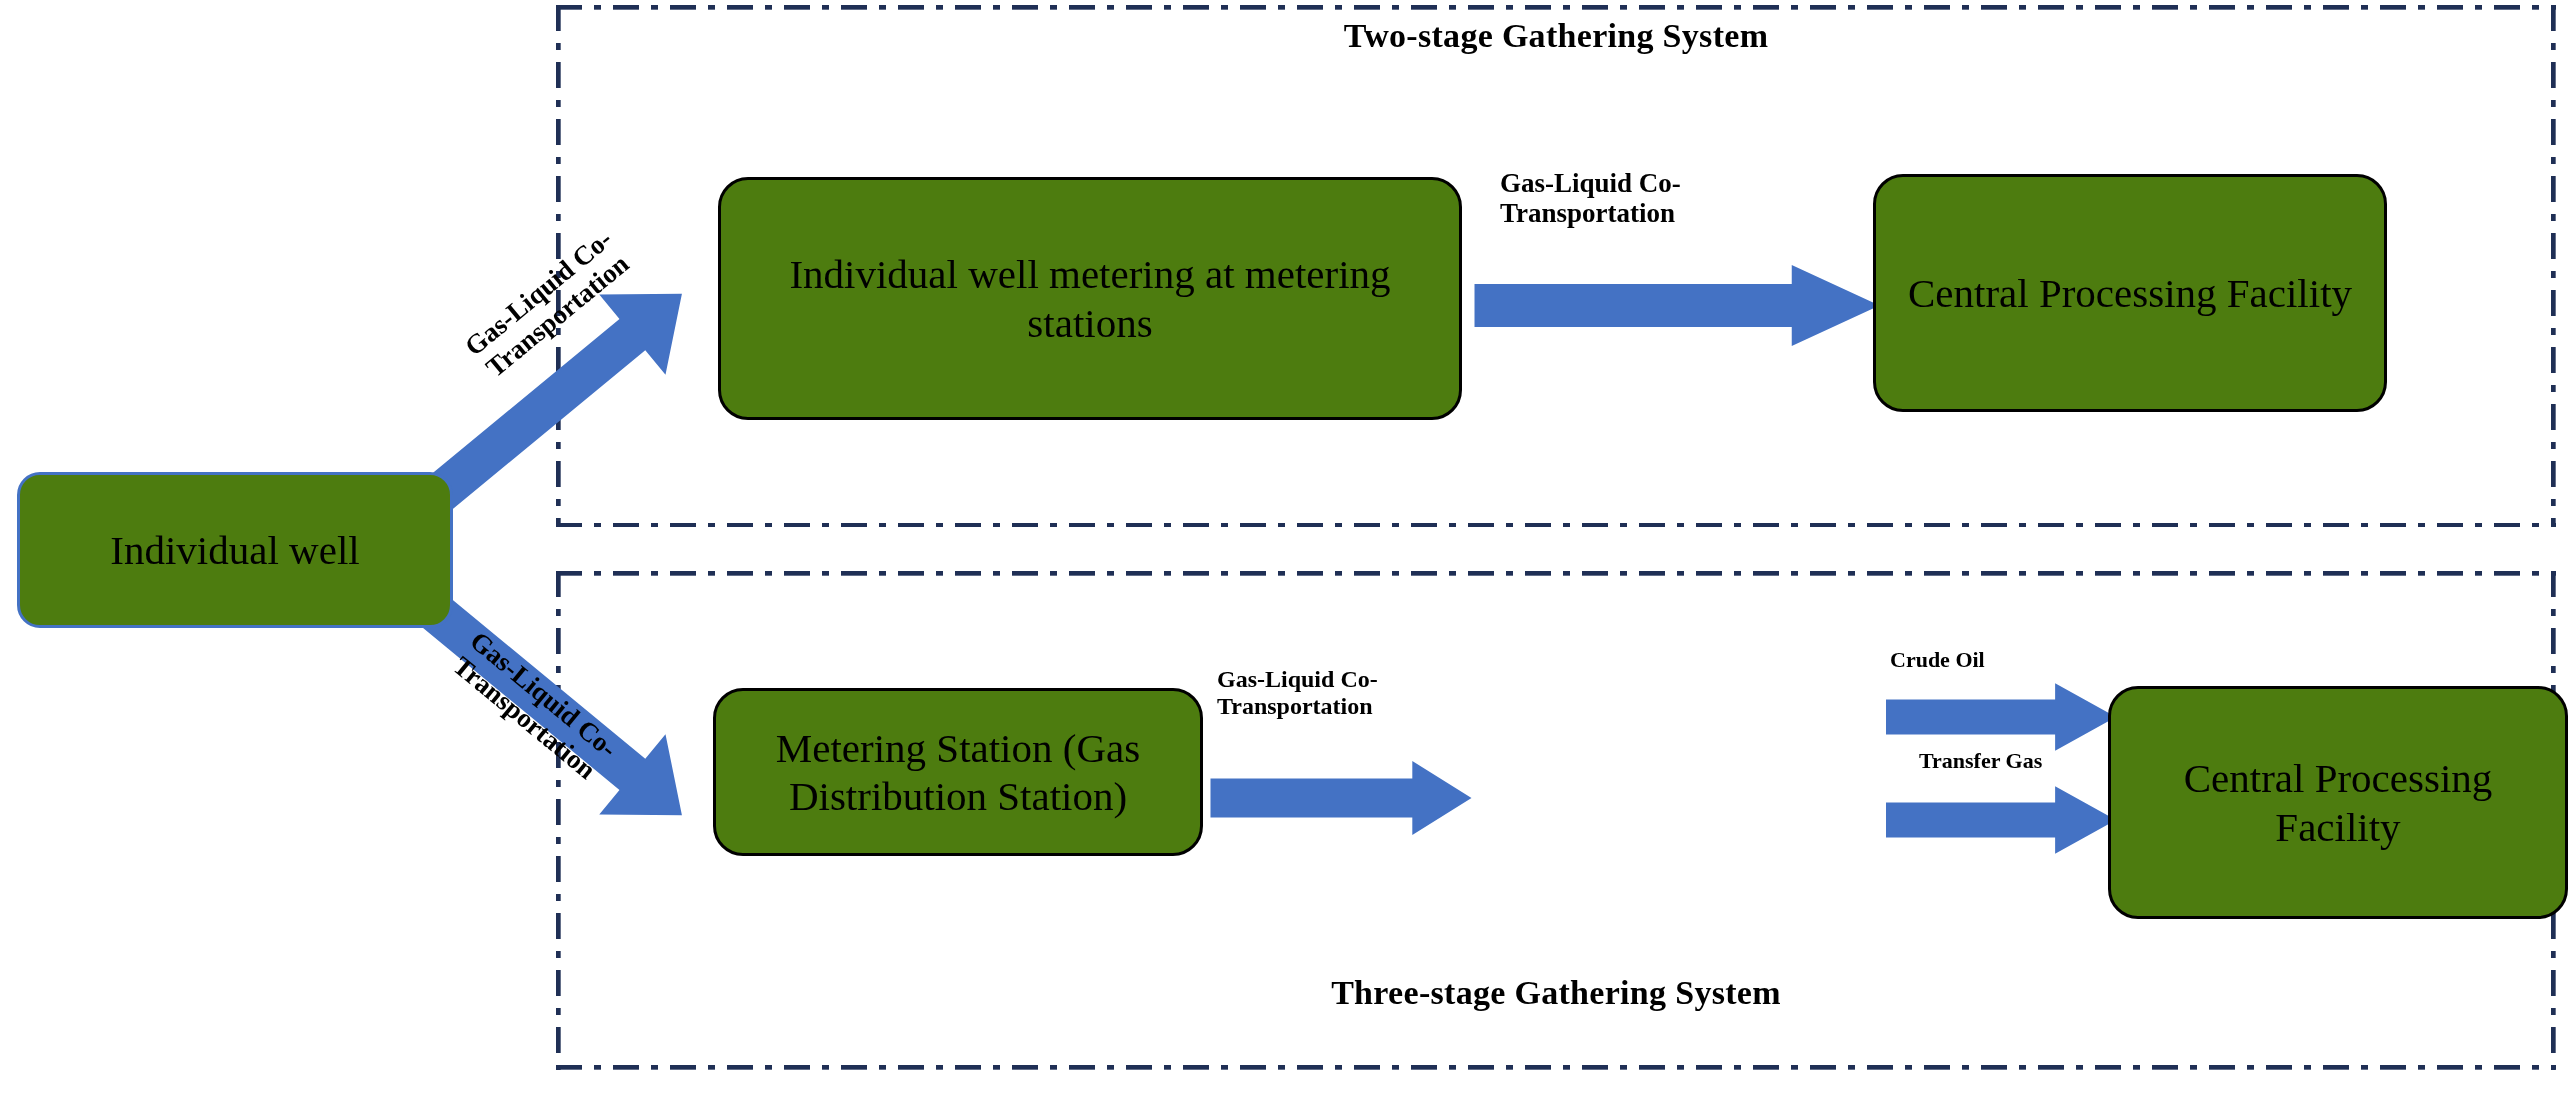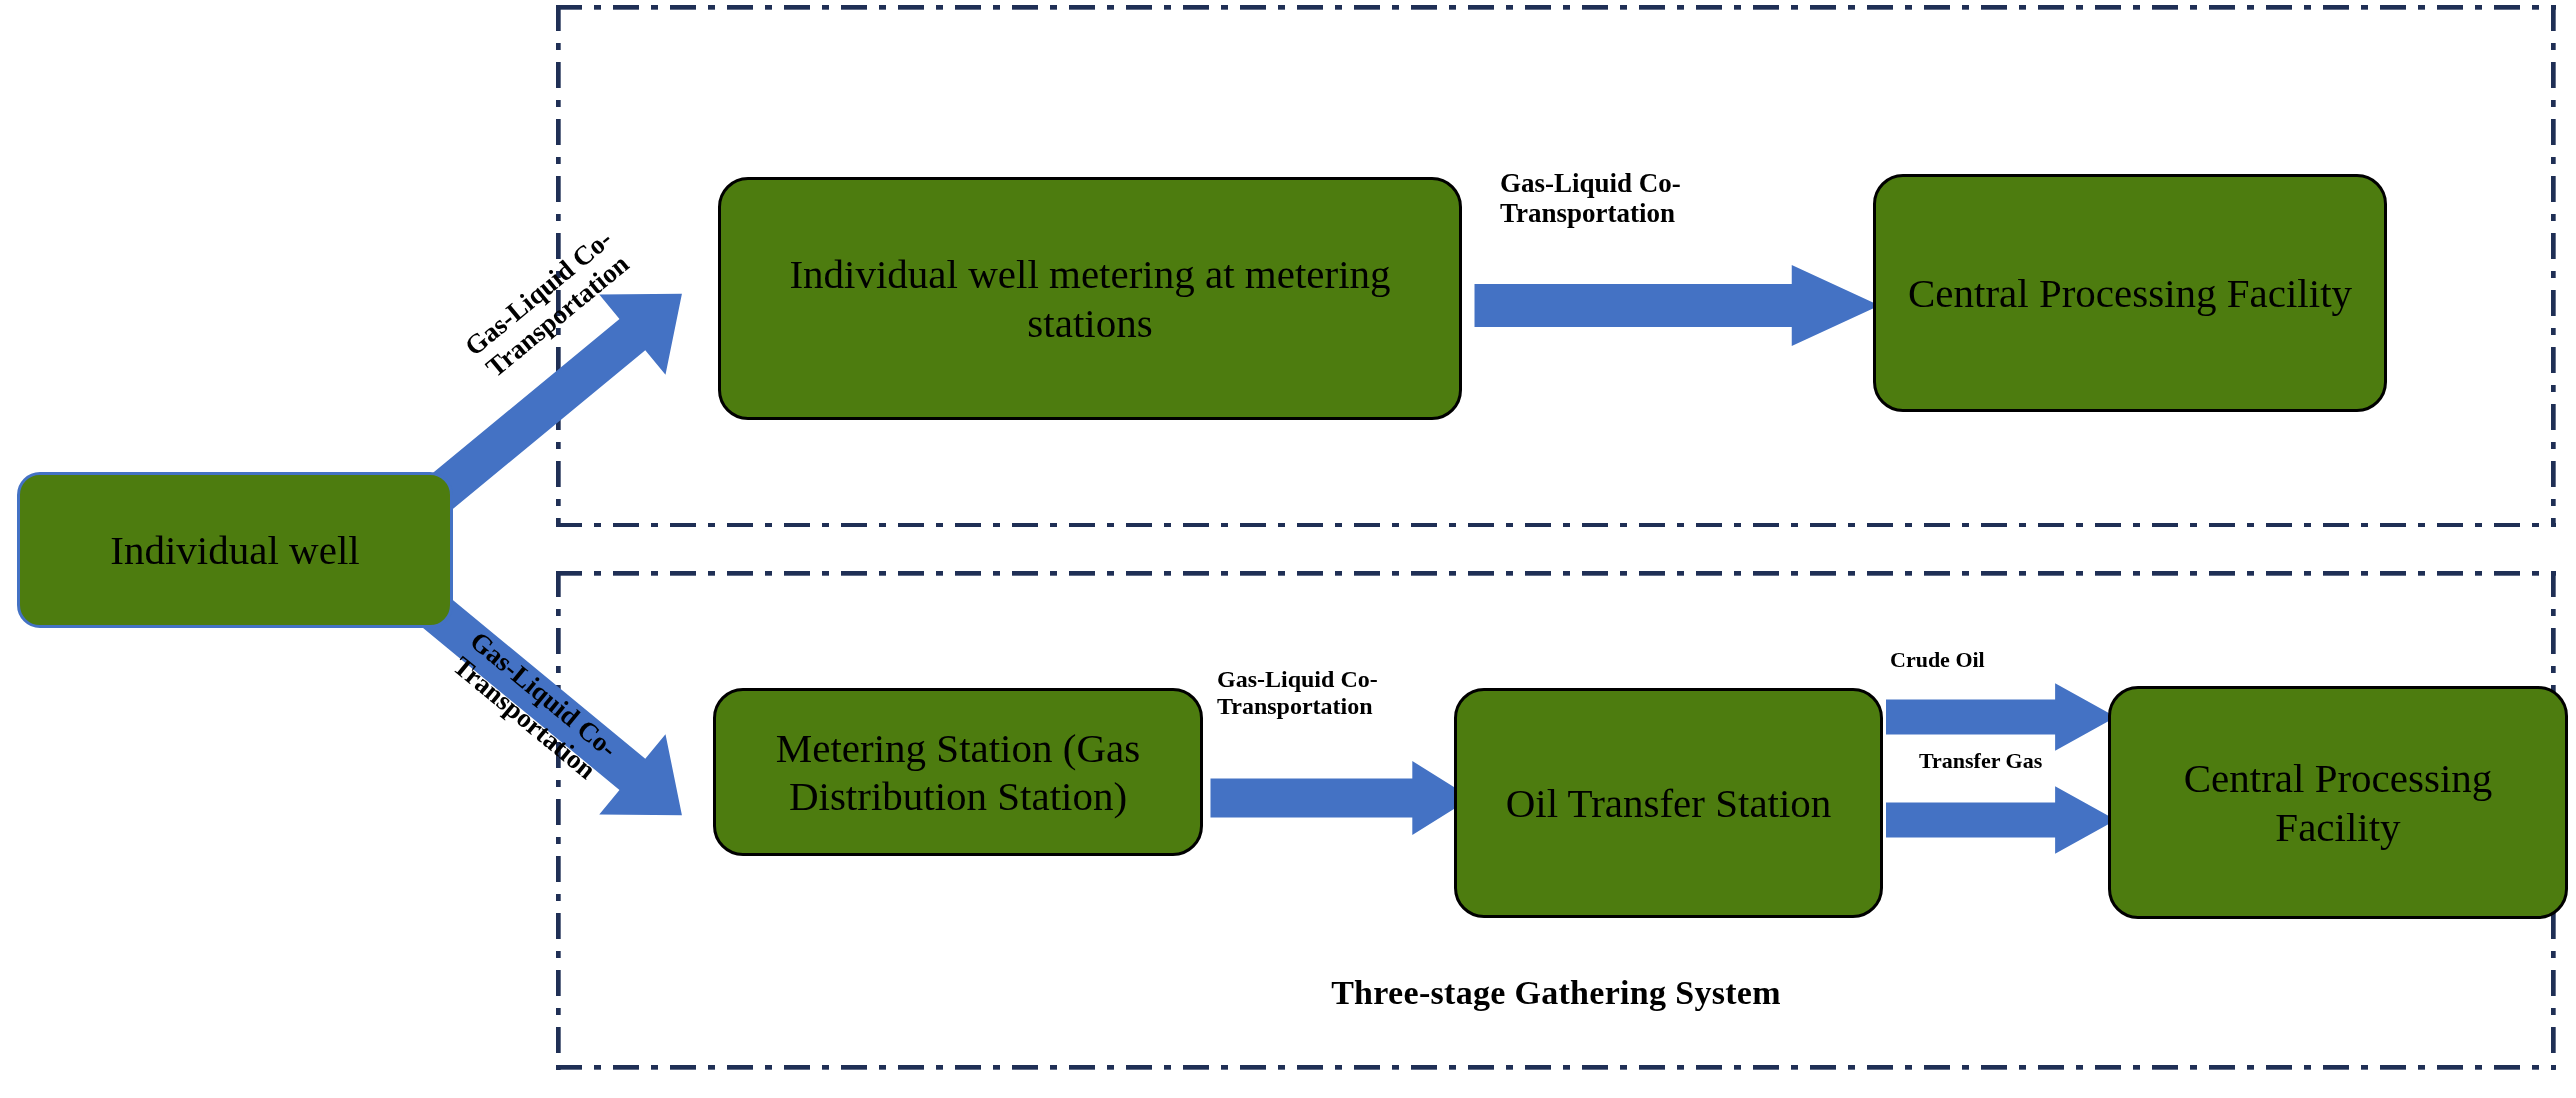--- a/index.html
+++ b/index.html
@@ -90,20 +90,21 @@
 </style>
 </head>
 <body>
 
 <div id="stage">
 
   <div class="groupbox" style="left:556px;top:5.4px;width:2000px;height:522px;"></div>
 
   <div class="groupbox" style="left:556px;top:571px;width:2000px;height:499px;"></div>
 
+  <div class="group-title" style="left:556px;top:17px;width:2000px;">Two-stage Gathering System</div>
 
   <div class="group-title" style="left:556px;top:974px;width:2000px;">Three-stage Gathering System</div>
 
   <div class="node blue" style="left:17px;top:472px;width:436px;height:156px;">
     <span class="txt">Individual well</span>
   </div>
 
   <svg class="diag" style="left:406px;top:250px;width:338px;height:264px;" viewBox="0 0 500 390">
 
     <g transform="rotate(-39.5 250 195)">
@@ -146,24 +147,20 @@
 Station)</span>
   </div>
 
   <svg class="harrow" style="left:1210px;top:761px;width:262px;height:74px;" viewBox="0 0 388 110">
     <polygon points="0,26 300,26 300,0 388,55 300,110 300,84 0,84" fill="#4472C4"></polygon>
   </svg>
 
   <div class="edge-label small" style="left:1217px;top:666px;width:270px;">Gas-Liquid Co-
 Transportation</div>
 
-  <div class="node" style="left:1454px;top:688px;width:429px;height:230px;">
-    <span class="txt">Oil Transfer
-Station</span>
-  </div>
 
   <svg class="harrow" style="left:1886px;top:683px;width:230px;height:68px;" viewBox="0 0 340 100">
     <polygon points="0,24 250,24 250,0 340,50 250,100 250,76 0,76" fill="#4472C4"></polygon>
   </svg>
 
   <div class="edge-label tiny" style="left:1890px;top:648px;width:223px;">Crude Oil</div>
 
   <svg class="harrow" style="left:1886px;top:786px;width:230px;height:68px;" viewBox="0 0 340 100">
     <polygon points="0,24 250,24 250,0 340,50 250,100 250,76 0,76" fill="#4472C4"></polygon>
   </svg>

